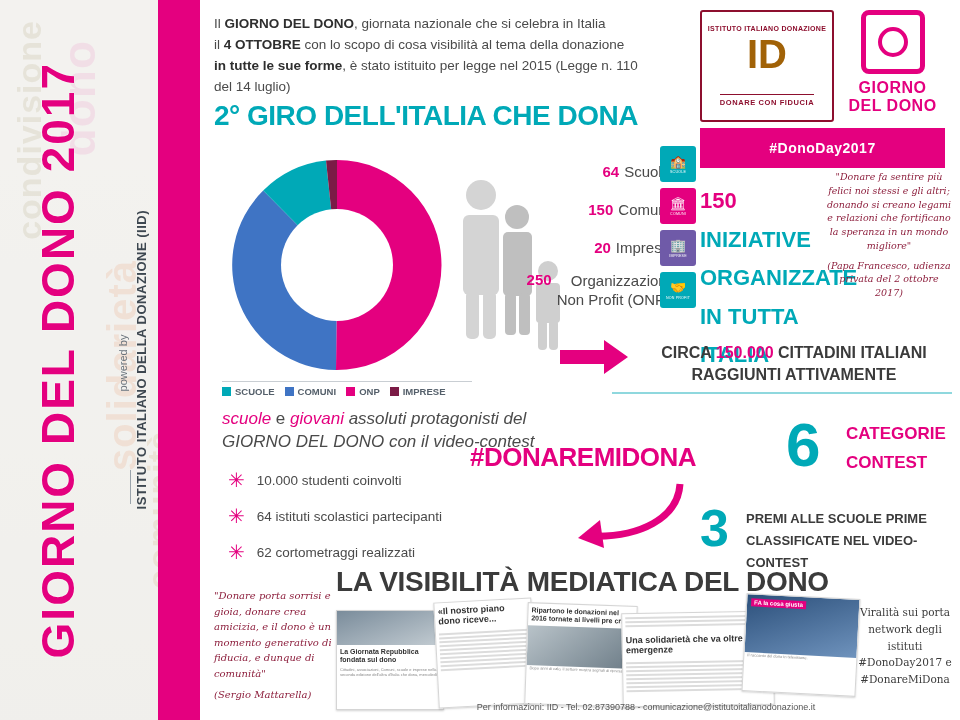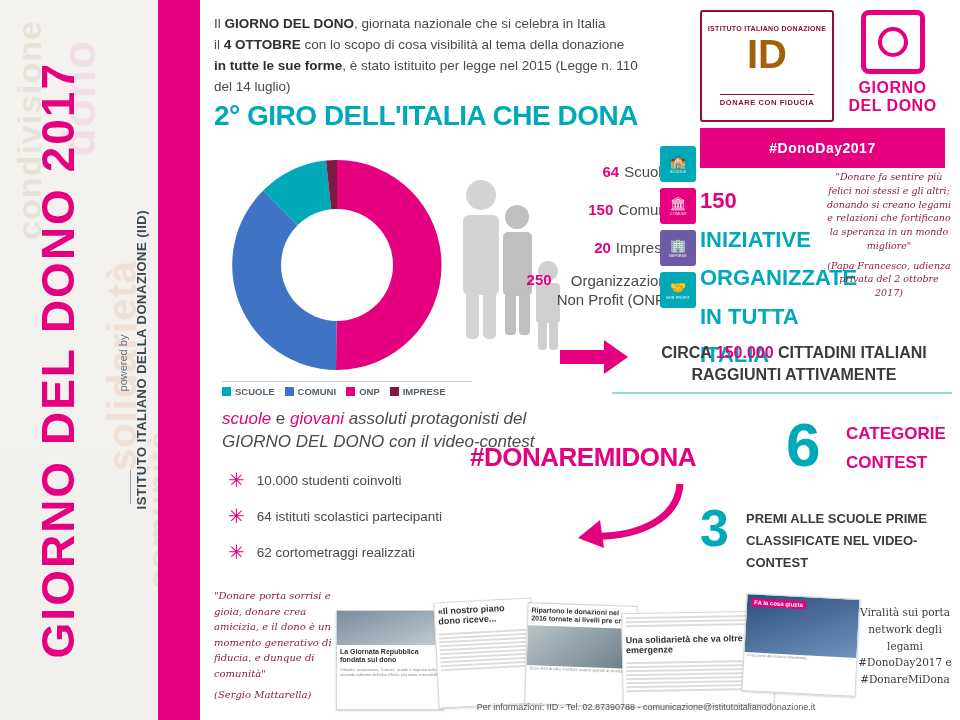--- a/index.html
+++ b/index.html
@@ -424,20 +424,21 @@
   <div class="six-txt">
     <div>CATEGORIE</div>
     <div>CONTEST</div>
   </div>
   <div class="three">3</div>
   <div class="three-txt">
     <div>PREMI ALLE SCUOLE PRIME</div>
     <div>CLASSIFICATE NEL VIDEO-CONTEST</div>
   </div>
 
+  <div class="visib">LA VISIBILITÀ MEDIATICA DEL DONO</div>
 
   <div class="matt">
     <div>"Donare porta sorrisi e gioia, donare crea amicizia, e il dono è un momento generativo di fiducia, e dunque di comunità"</div>
     <div style="margin-top:6px;">(Sergio Mattarella)</div>
   </div>
 
   <div class="clips">
     <div class="clip c-a">
       <div class="ph"></div>
       <div class="hl">La Giornata Repubblica fondata sul dono</div>
@@ -484,20 +485,20 @@
     <div class="clip c-e">
       <div class="ph"></div>
       <div class="badge">FA la cosa giusta</div>
       <div class="body">Il racconto del dono in televisione.</div>
     </div>
   </div>
 
   <div class="viral">
     <div>Viralità sui porta</div>
     <div>network degli</div>
-    <div>legami</div>
+    <div>istituti</div>
     <div>#DonoDay2017 e</div>
     <div>#DonareMiDona</div>
   </div>
 
   <div class="footer">Per informazioni: IID - Tel. 02.87390788 - comunicazione@istitutoitalianodonazione.it</div>
 
 </div>
 
 </body></html>

